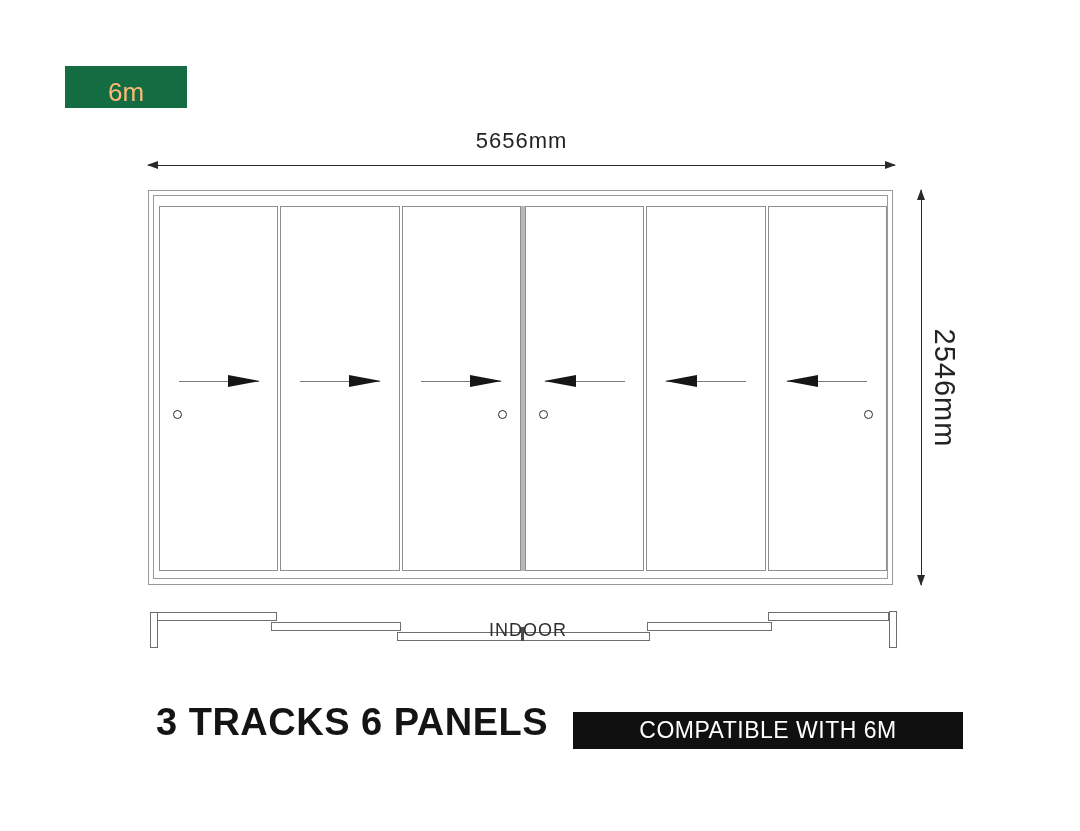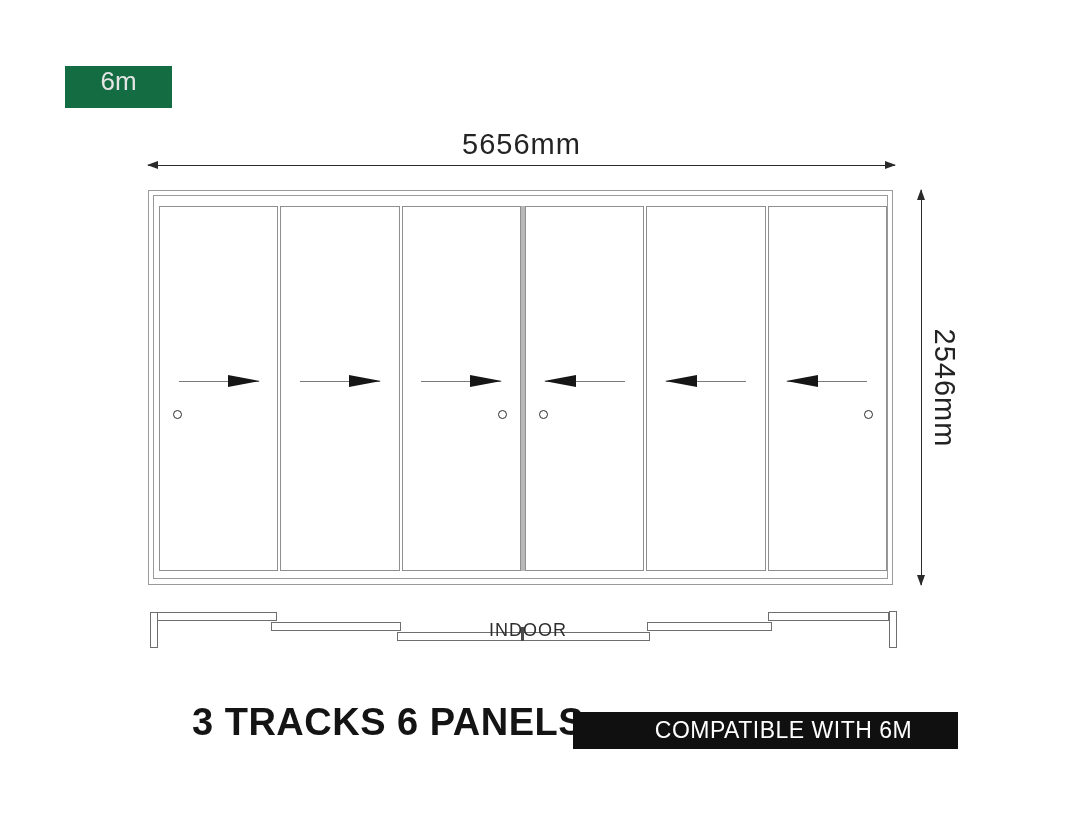--- a/index.html
+++ b/index.html
@@ -2,28 +2,28 @@
 <html><head>
 <meta charset="utf-8">
 <style>
   html,body{margin:0;padding:0;background:#ffffff;}
   .canvas{
     position:relative;width:1080px;height:831px;background:#ffffff;overflow:hidden;
     font-family:"Liberation Sans","DejaVu Sans",sans-serif;color:#1a1a1a;
   }
   
   .size-badge{
-    position:absolute;left:65px;top:66px;width:107px;height:42px;
-    background:#136c42;color:#e5e5e5;display:flex;align-items:flex-start;justify-content:center;
+    position:absolute;left:65px;top:66px;width:122px;height:42px;
+    background:#136c42;color:#fdba74;display:flex;align-items:flex-end;justify-content:center;
     font-size:26px;font-weight:400;
   }
   
   .dim-h-label{
     position:absolute;left:148px;top:128px;width:747px;text-align:center;
-    font-size:29px;font-weight:300;color:#232323;letter-spacing:1px;
+    font-size:22px;font-weight:300;color:#232323;letter-spacing:1px;
   }
   .dim-h-line{position:absolute;left:148px;top:165px;width:747px;height:1px;background:#2a2a2a;}
   .dim-h-line .ah-left{position:absolute;left:-1px;top:-4px;width:0;height:0;
     border-top:4px solid transparent;border-bottom:4px solid transparent;border-right:11px solid #2a2a2a;}
   .dim-h-line .ah-right{position:absolute;right:-1px;top:-4px;width:0;height:0;
     border-top:4px solid transparent;border-bottom:4px solid transparent;border-left:11px solid #2a2a2a;}
   
   .dim-v-line{position:absolute;left:921px;top:190px;width:1px;height:395px;background:#2a2a2a;}
   .dim-v-line .ah-up{position:absolute;top:-1px;left:-4px;width:0;height:0;
     border-left:4px solid transparent;border-right:4px solid transparent;border-bottom:11px solid #2a2a2a;}
@@ -65,26 +65,26 @@
   .t2-right{left:647px;top:622px;width:125px;}
   .t1-right{left:768px;top:612px;width:121px;}
   .center-tick{position:absolute;left:521px;top:627px;width:3px;height:14px;background:#4a4a4a;}
   .plan-label{position:absolute;left:428px;width:200px;text-align:center;
     font-size:18px;font-weight:400;letter-spacing:1px;color:#2e2e2e;}
   .indoor-label{top:620px;}
   .outdoor-label{top:648px;}
   
   .footer-title{
     position:absolute;left:156px;top:701px;font-size:38px;font-weight:700;
-    color:#141414;letter-spacing:0.5px;white-space:nowrap;margin-left:36px;
+    color:#141414;letter-spacing:0.5px;white-space:nowrap;
   }
   .compat-badge{
-    position:absolute;left:573px;top:712px;width:349px;height:37px;background:#101010;
+    position:absolute;left:573px;top:712px;width:390px;height:37px;background:#101010;
     color:#ffffff;display:flex;align-items:center;justify-content:center;
-    font-size:23px;font-weight:400;letter-spacing:0.5px;white-space:nowrap;padding-left:36px;
+    font-size:23px;font-weight:400;letter-spacing:0.5px;white-space:nowrap;
   }
 </style>
 </head>
 <body>
 
 <div class="canvas">
 
   <div class="size-badge">
     <span>6m</span>
   </div>

